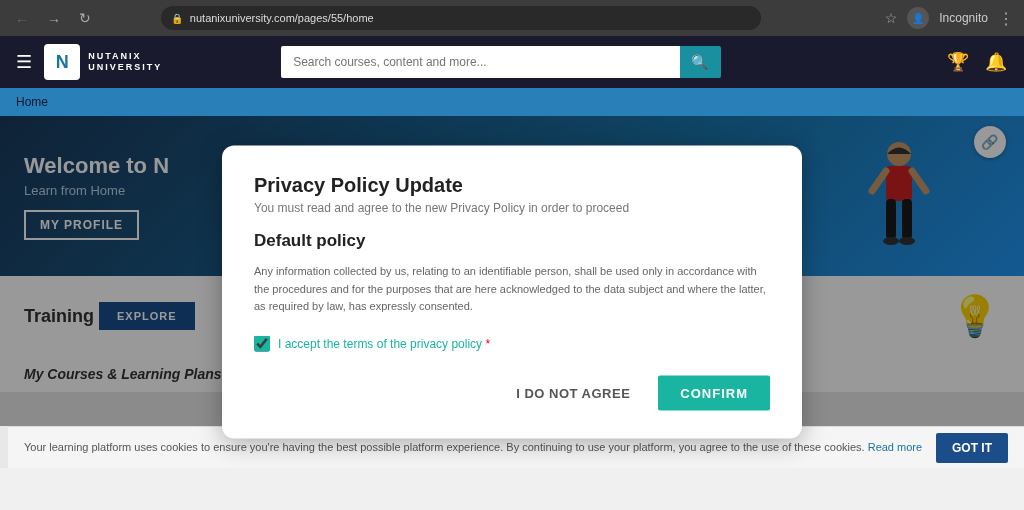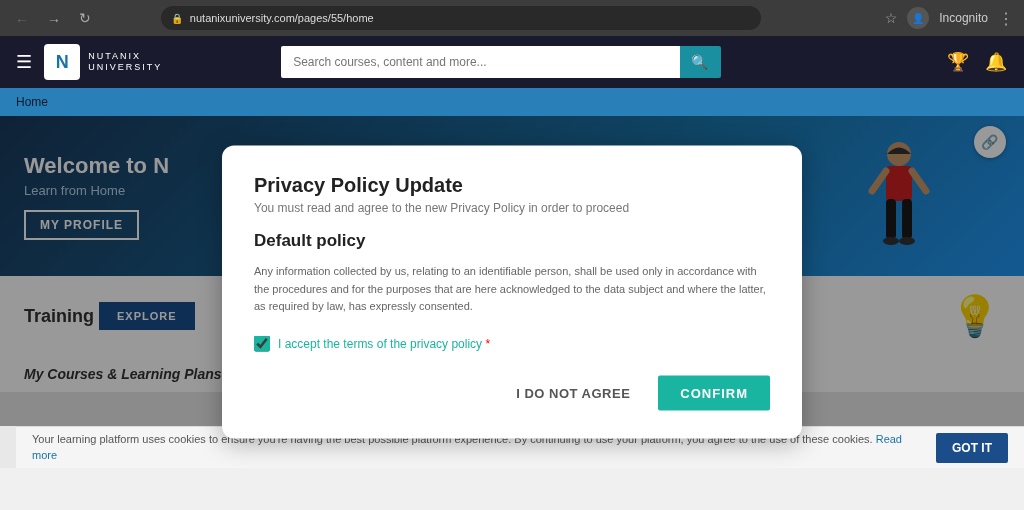--- a/index.html
+++ b/index.html
@@ -60,21 +60,21 @@
     }
     .hamburger { color: white; font-size: 18px; cursor: pointer; }
     .logo-area { display: flex; align-items: center; gap: 8px; }
     .logo-icon {
       width: 36px; height: 36px;
       background: white;
       border-radius: 4px;
       display: flex; align-items: center; justify-content: center;
     }
     .logo-n { font-weight: bold; color: #1a73a7; font-size: 18px; }
-    .logo-text { color: white; font-size: 11px; font-weight: normal; line-height: 1.2; }
+    .logo-text { color: white; font-size: 11px; font-weight: bold; line-height: 1.2; }
     .logo-text span { display: block; font-size: 9px; letter-spacing: 2px; }
     .search-bar {
       flex: 1;
       max-width: 440px;
       margin: 0 auto;
       display: flex;
       height: 32px;
     }
     .search-input {
       flex: 1;
@@ -181,21 +181,21 @@
       height: 36px;
       align-items: center;
       font-style: italic;
     }
     .bottom-section-title { font-size: 14px; font-weight: bold; color: #333; }
 
     
     .cookie-bar {
       position: absolute;
       bottom: 0;
-      left: 16px;
+      left: 8px;
       right: 0;
       background: #f5f5f5;
       border-top: 1px solid #ddd;
       height: 42px;
       display: flex;
       align-items: center;
       padding: 0 16px;
       gap: 12px;
       font-size: 11px;
       color: #555;

